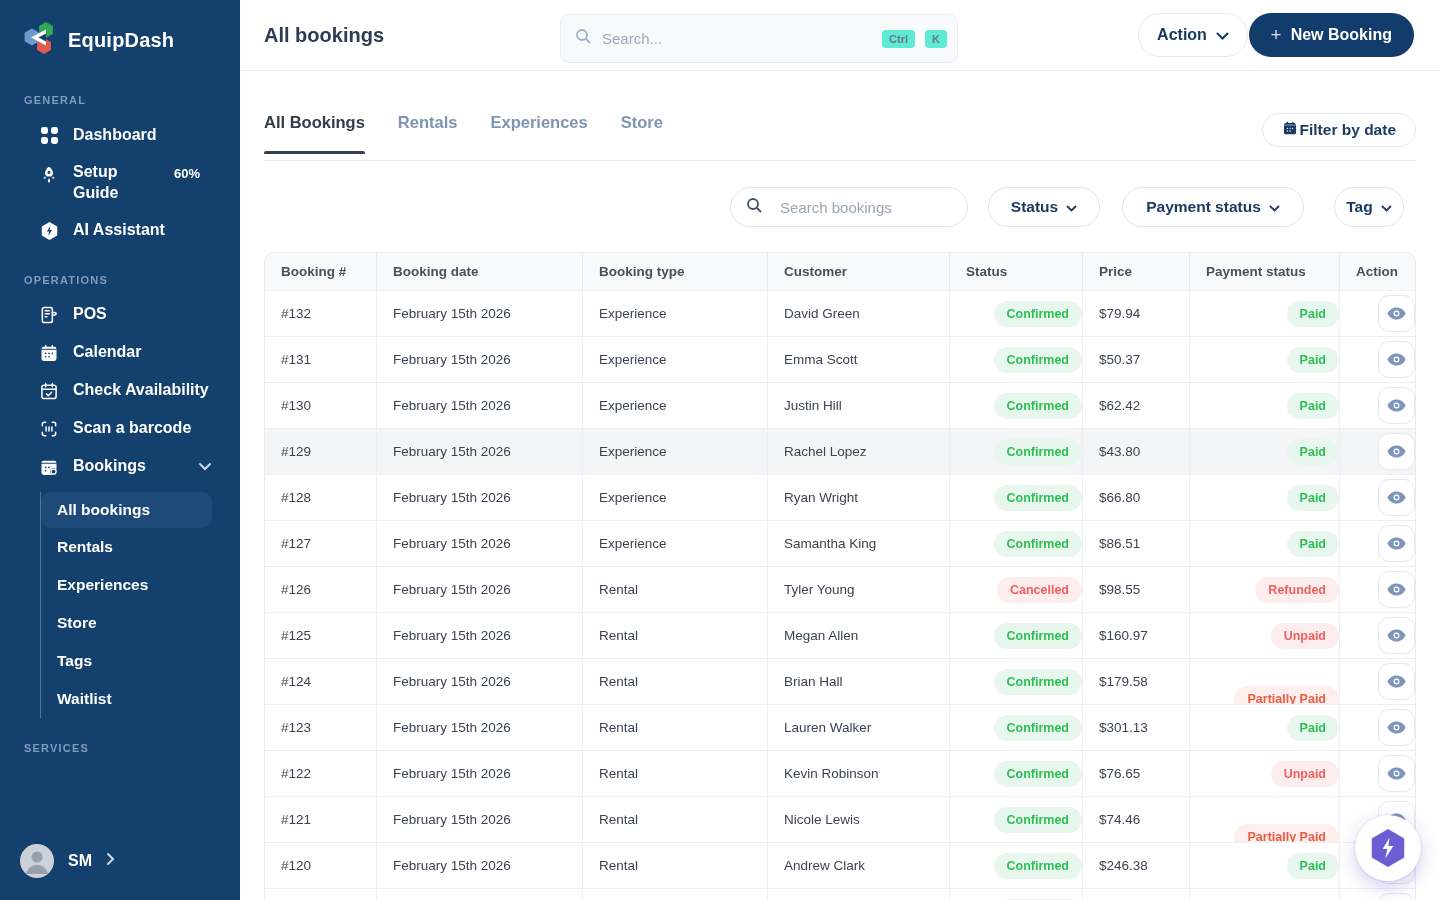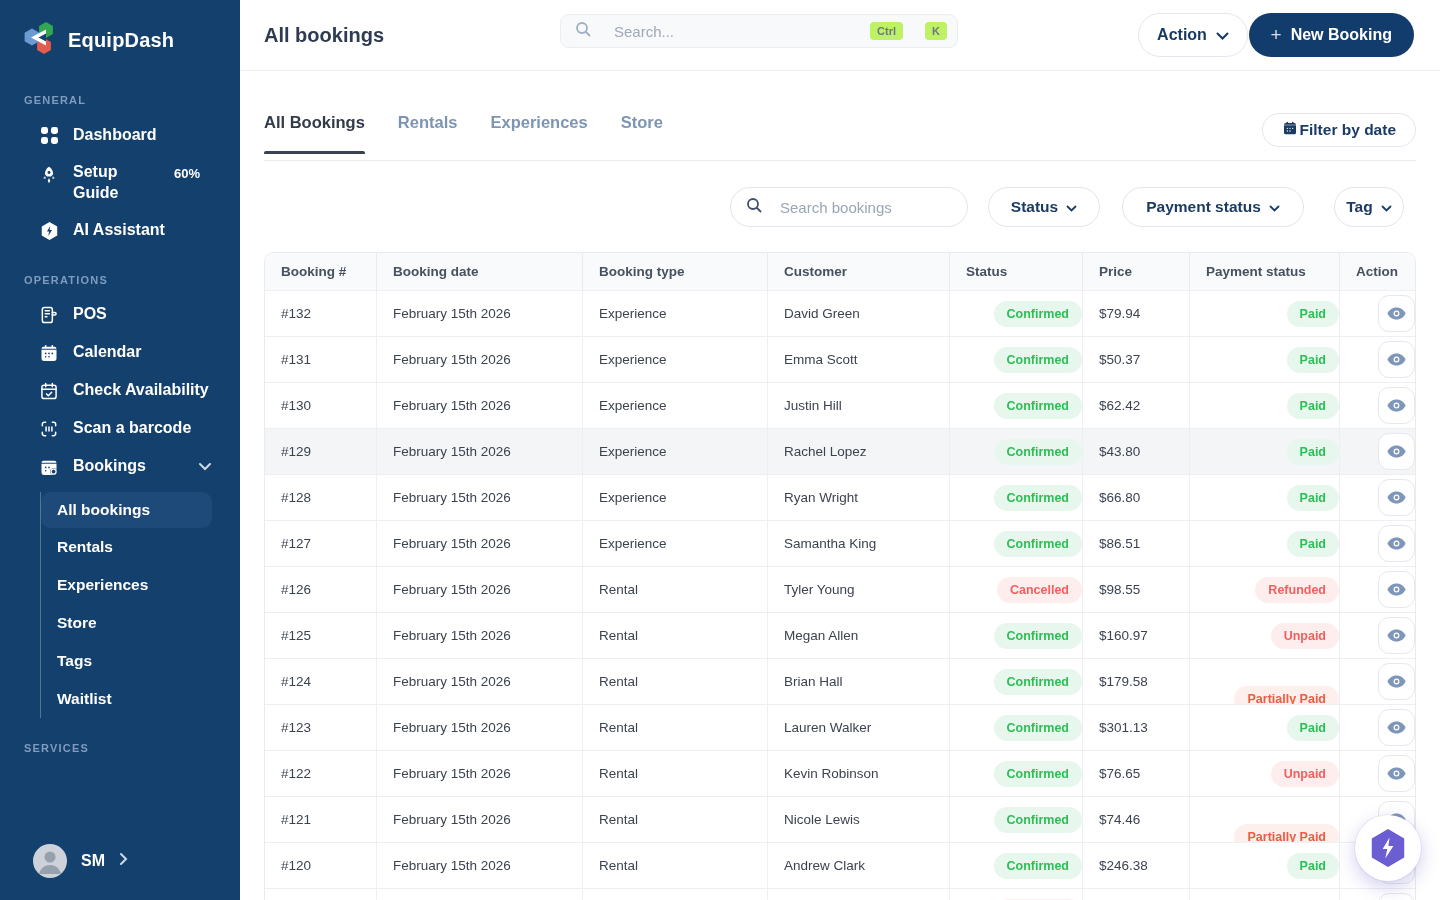--- a/index.html
+++ b/index.html
@@ -21,38 +21,38 @@
   .nav-item.setup { align-items:flex-start; }
   .nav-item.setup .ic { margin-top:2px; }
   .nav-item.setup .lbl { width:86px; }
   .badge-pct { margin-left:auto; margin-right:26px; font-size:13px; font-weight:700; margin-top:4px; }
   .chev-right-auto { margin-left:auto; margin-right:14px; }
   .submenu { margin:6px 0 0 40px; border-left:1px solid rgba(255,255,255,.28);
     list-style:none; }
   .submenu li { padding:10px 0 10px 16px; font-size:15.5px; font-weight:600;
     cursor:pointer; margin-right:28px; }
   .submenu li.active { background:#1e4a79; border-radius:10px; padding-top:9px; padding-bottom:9px; }
-  .user-row { position:absolute; left:33px; bottom:22px; display:flex;
+  .user-row { position:absolute; left:20px; bottom:22px; display:flex;
     align-items:center; gap:14px; cursor:pointer; }
   .avatar { width:34px; height:34px; border-radius:50%; background:#cdd2da;
     display:flex; align-items:center; justify-content:center; overflow:hidden; }
   .user-ini { font-size:16px; font-weight:700; }
 
   
   .topbar { position:absolute; left:240px; top:0; width:1200px; height:71px;
     background:#fff; border-bottom:1px solid #eef0f3; }
   .page-title { position:absolute; left:24px; top:0; line-height:71px;
     font-size:20px; font-weight:700; color:#2e3b52; }
-  .g-search { position:absolute; left:320px; top:14px; width:398px; height:34px;
+  .g-search { position:absolute; left:320px; top:14px; width:398px; height:49px;
     background:#f8f9fb; border:1px solid #ebedf1; border-radius:9px;
-    display:flex; align-items:center; gap:22px; padding:0 10px 0 14px; }
+    display:flex; align-items:center; gap:10px; padding:0 10px 0 14px; }
   .g-search input { flex:1; border:0; outline:0; background:transparent;
     font-size:15px; color:#334; font-family:inherit; }
   .g-search input::placeholder { color:#a0a8b8; }
-  .kbd { background:#bef264; color:#6e7684; font-size:11px; font-weight:600;
+  .kbd { background:#5eead4; color:#6e7684; font-size:11px; font-weight:600;
     padding:3px 7px; border-radius:4px;text-align:center; }
   .btn-action { position:absolute; right:192px; top:13px; width:110px; height:44px;
     border:1px solid #e4e7ed; border-radius:22px; background:#fff; color:#16395f;
     font-size:16px; font-weight:600; display:flex; align-items:center;
     justify-content:center; gap:9px; cursor:pointer; font-family:inherit; }
   .btn-new { position:absolute; right:26px; top:13px; height:44px; padding:0 22px;
     border:0; border-radius:24px; background:#123c6b; color:#fff; font-size:16px;
     font-weight:600; display:flex; align-items:center; gap:9px; cursor:pointer;
     font-family:inherit; }
   .plus { font-size:19px; font-weight:400; color:#d7dde6; }

